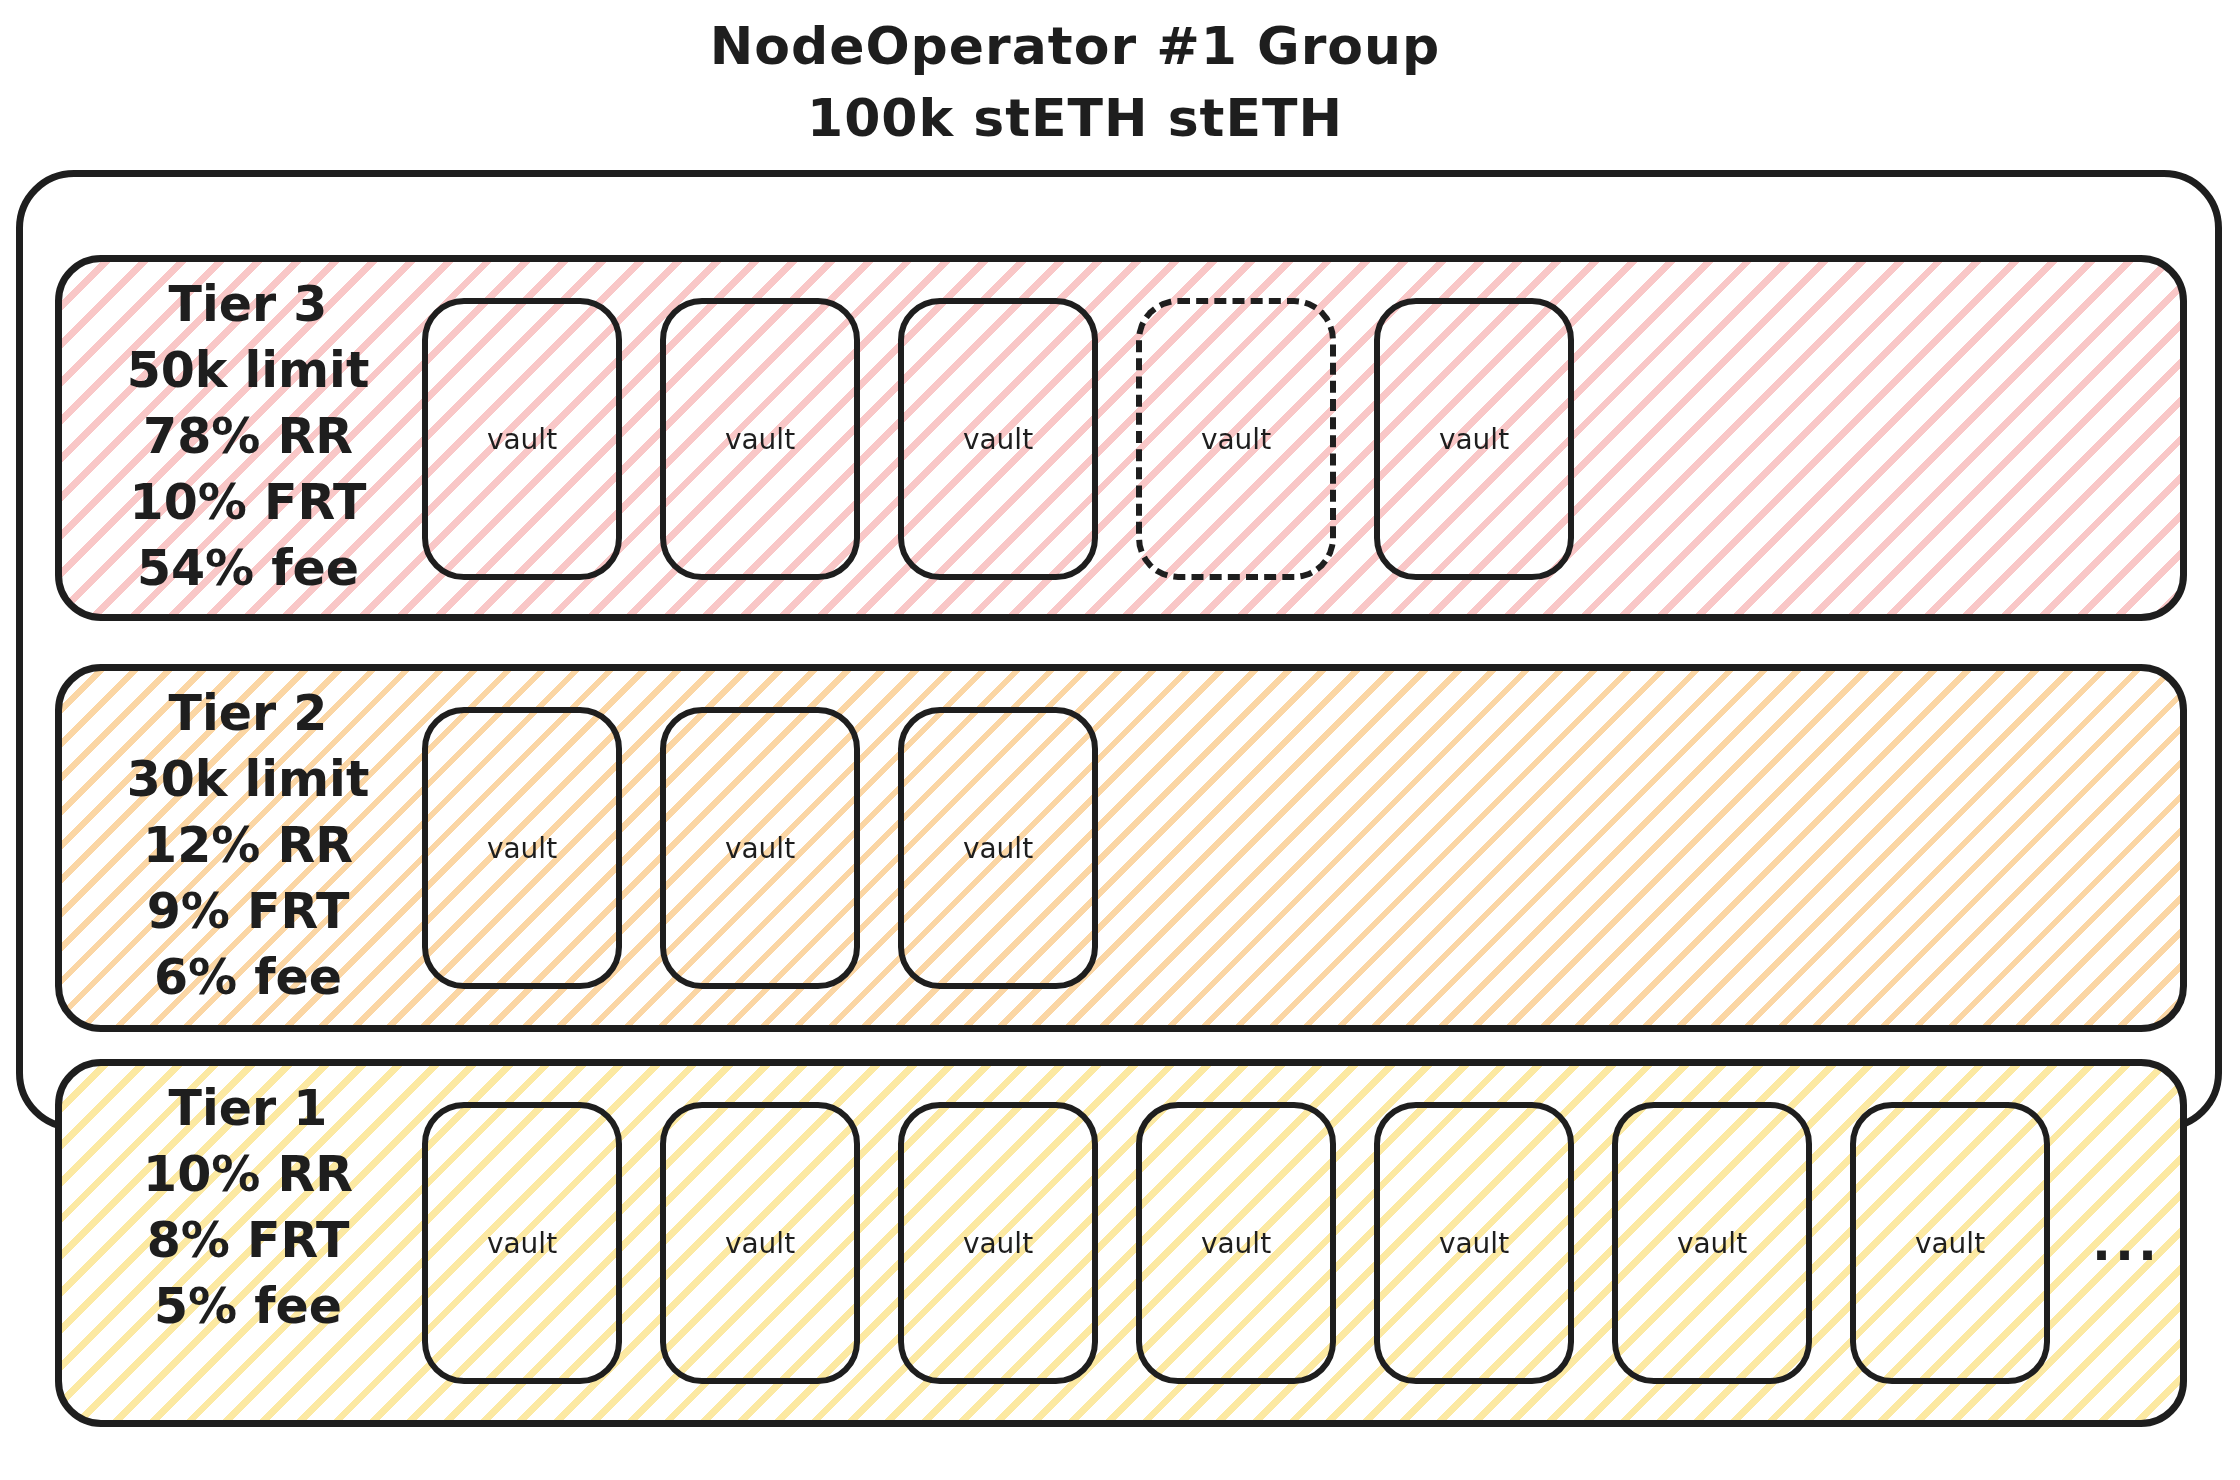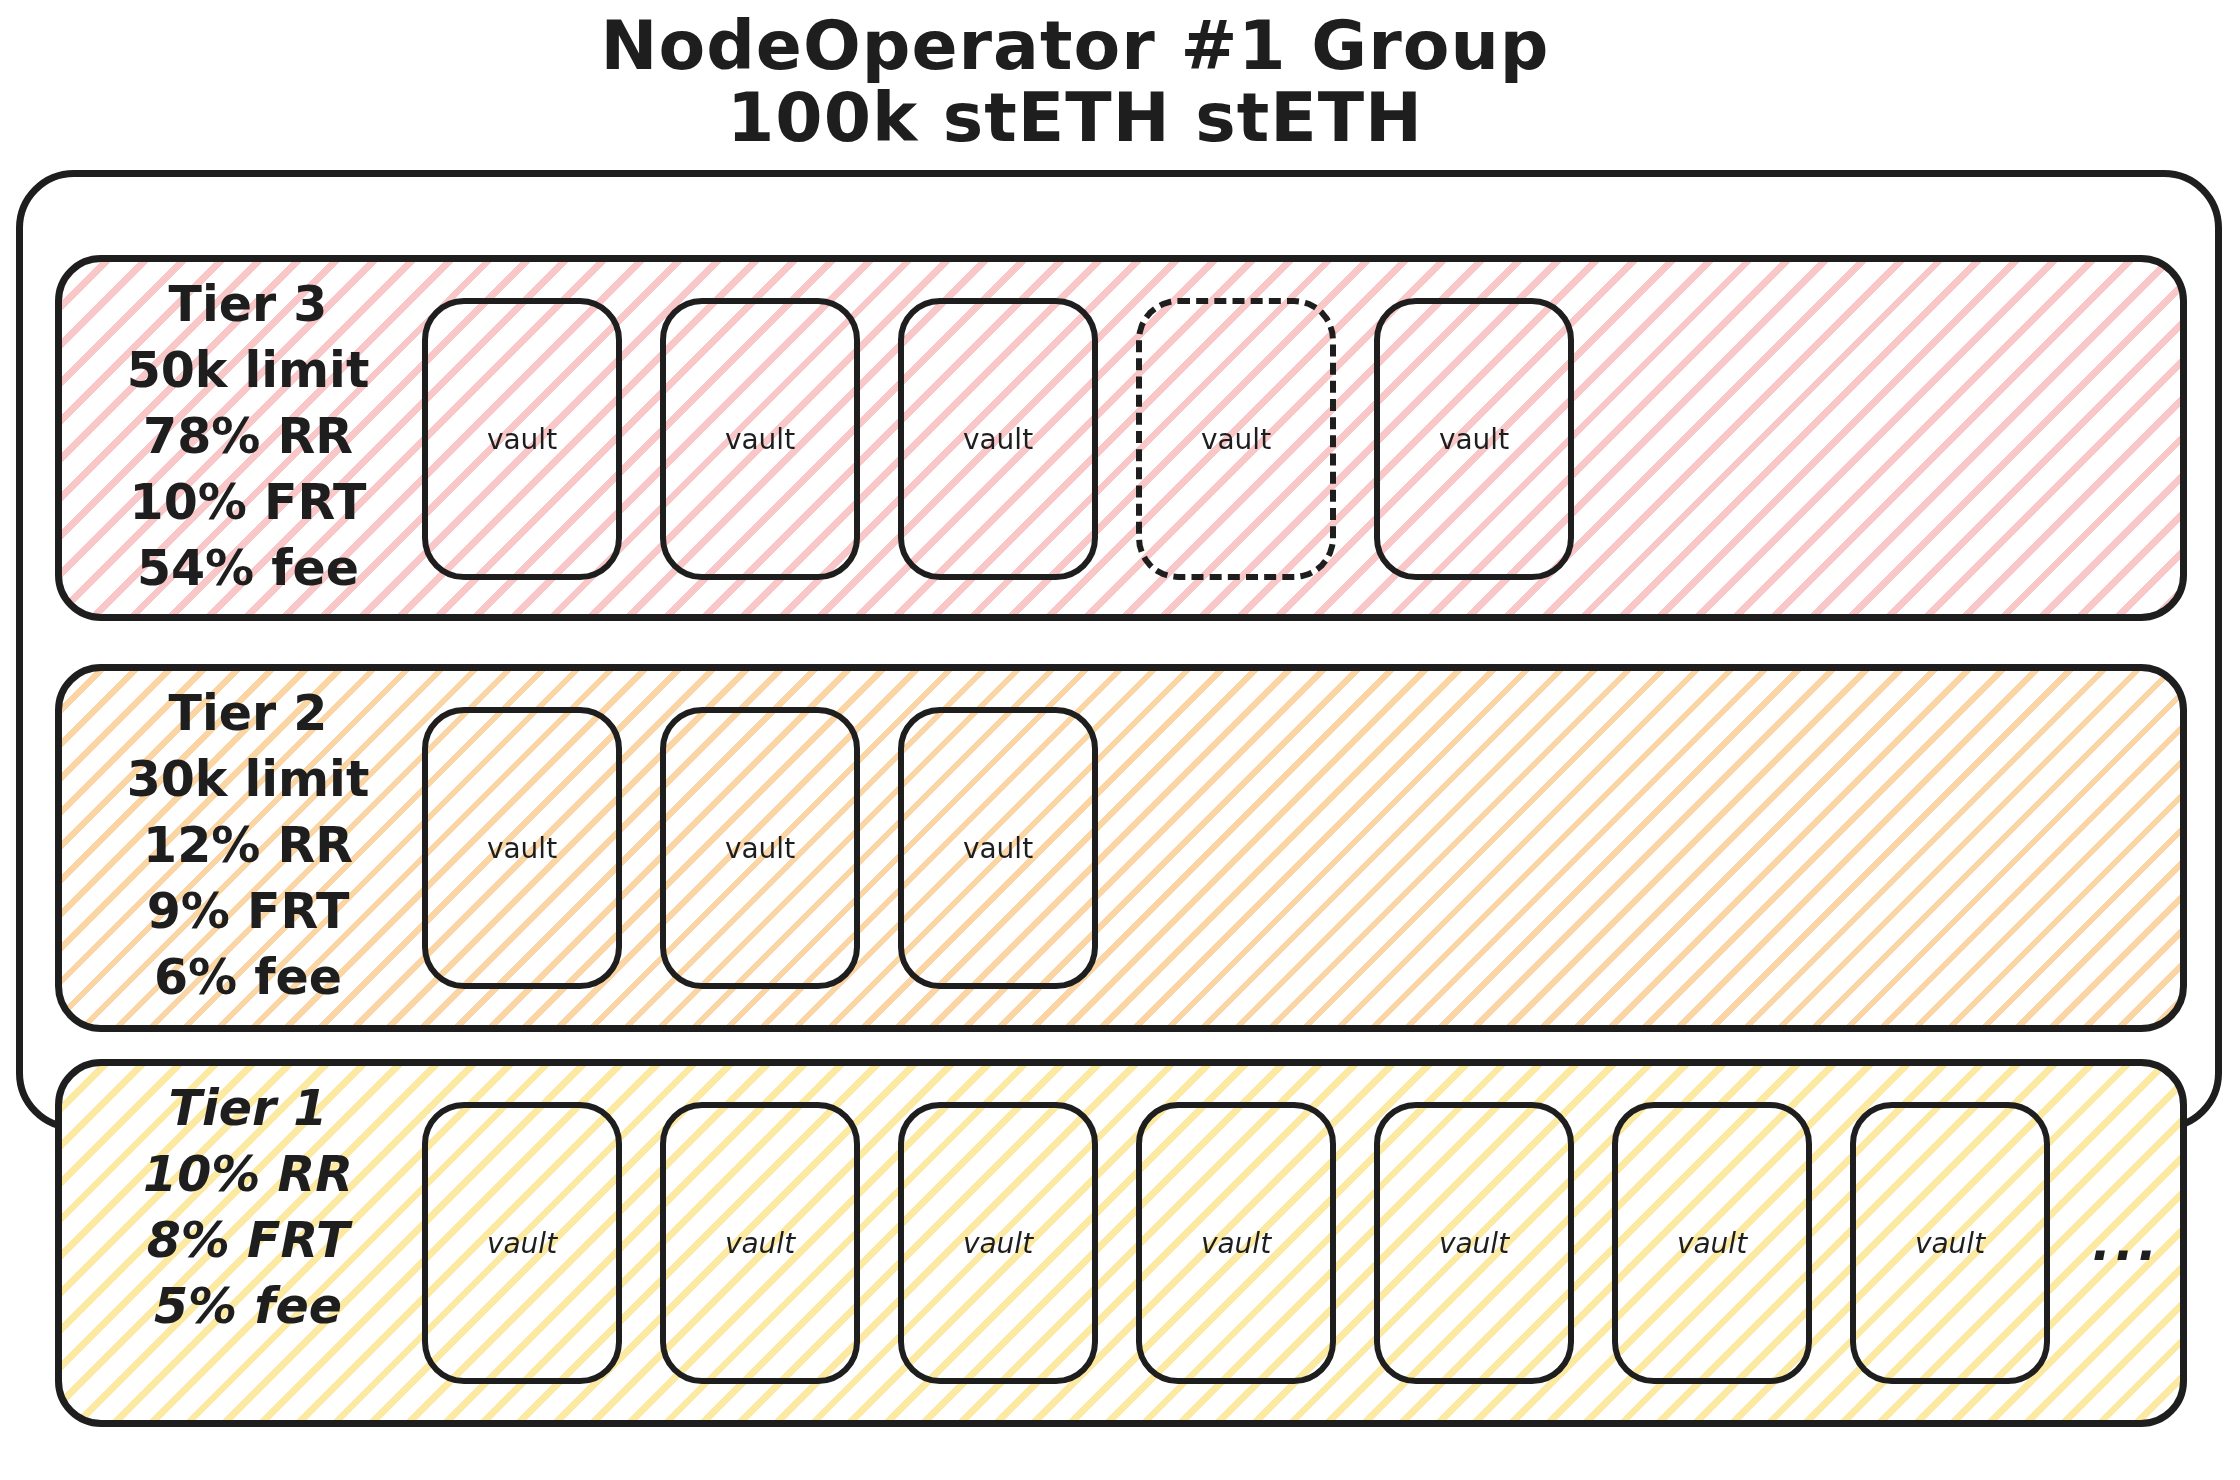--- a/index.html
+++ b/index.html
@@ -19,21 +19,21 @@
     background: #ffffff;
   }
 
   
   .title {
     position: absolute;
     top: 10px;
     left: 275px;
     width: 1600px;
     text-align: center;
-    font-size: 68px;
+    font-size: 52px;
     font-weight: bold;
     line-height: 72px;
     letter-spacing: 1px;
     color: var(--stroke, #1e1e1e);
   }
 
   
   .outer {
     position: absolute;
     left: 16px;
@@ -66,21 +66,20 @@
     top: 487px;
     height: 368px;
     background-image: repeating-linear-gradient(135deg,
       var(--t2-hatch, #fbd6a4) 0 6px, transparent 6px 24px);
   }
   .tier.t1 {
     top: 882px;
     height: 368px;
     background-image: repeating-linear-gradient(135deg,
       var(--t1-hatch, #fce9a2) 0 7px, transparent 7px 26px);
-    font-style: italic;
   }
 
   
   .labels {
     position: absolute;
     left: 18px;
     top: 10px;
     width: 336px;
     text-align: center;
     font-size: 49px;

